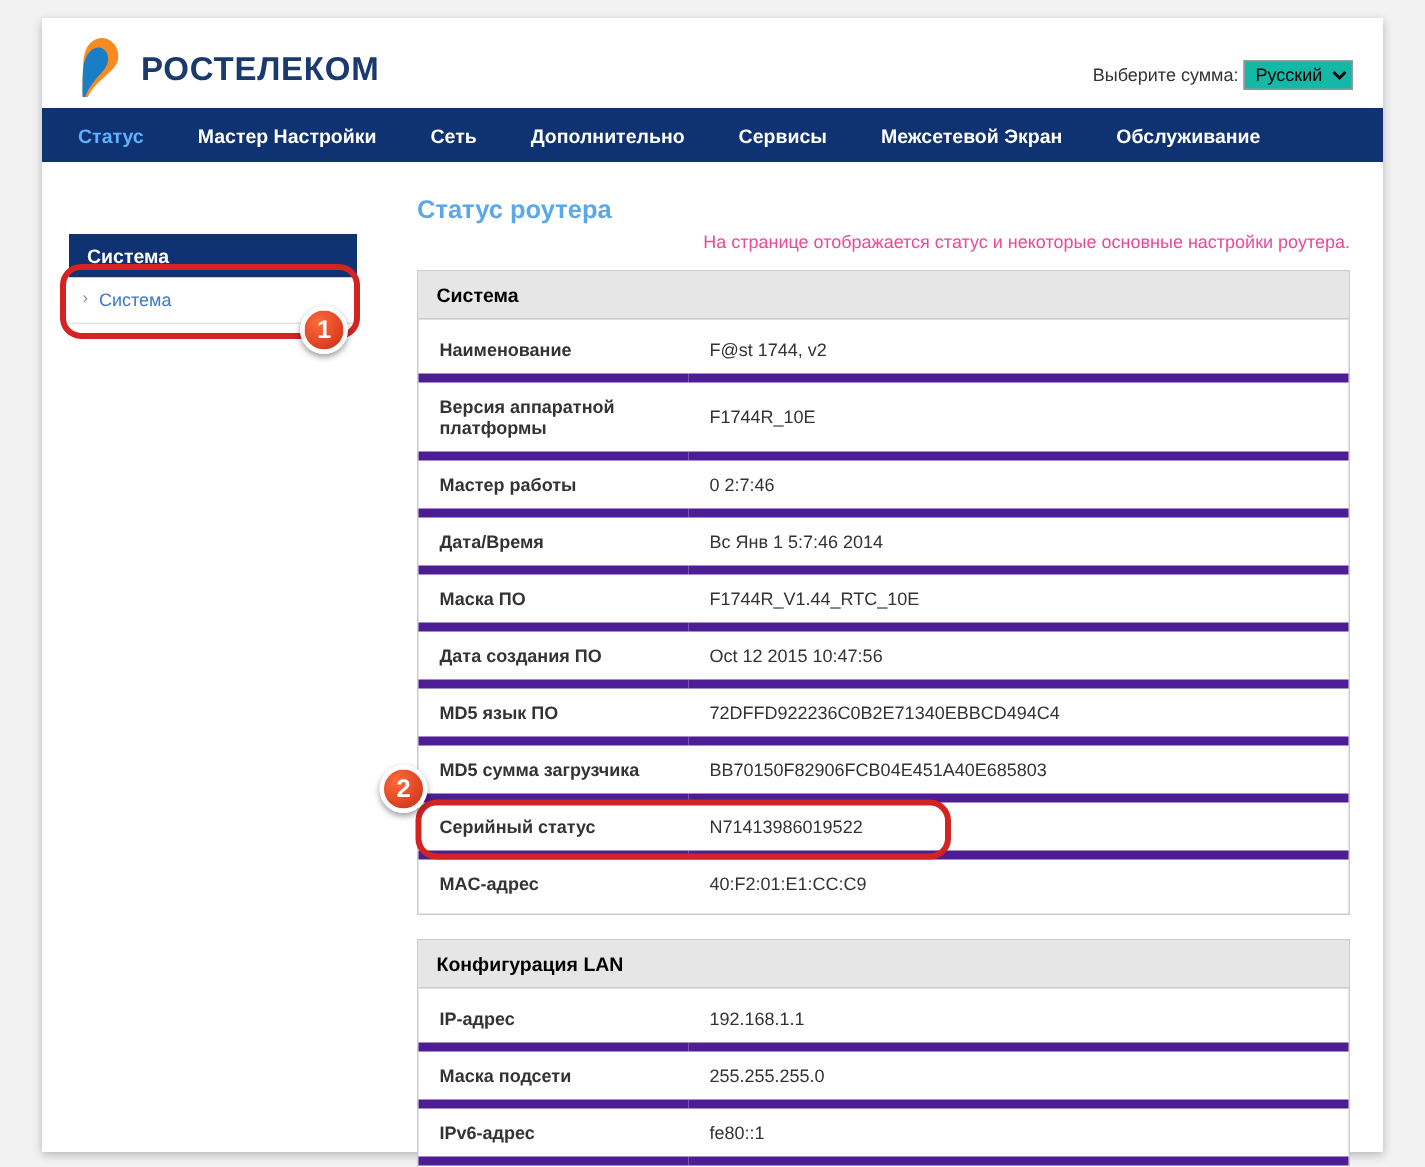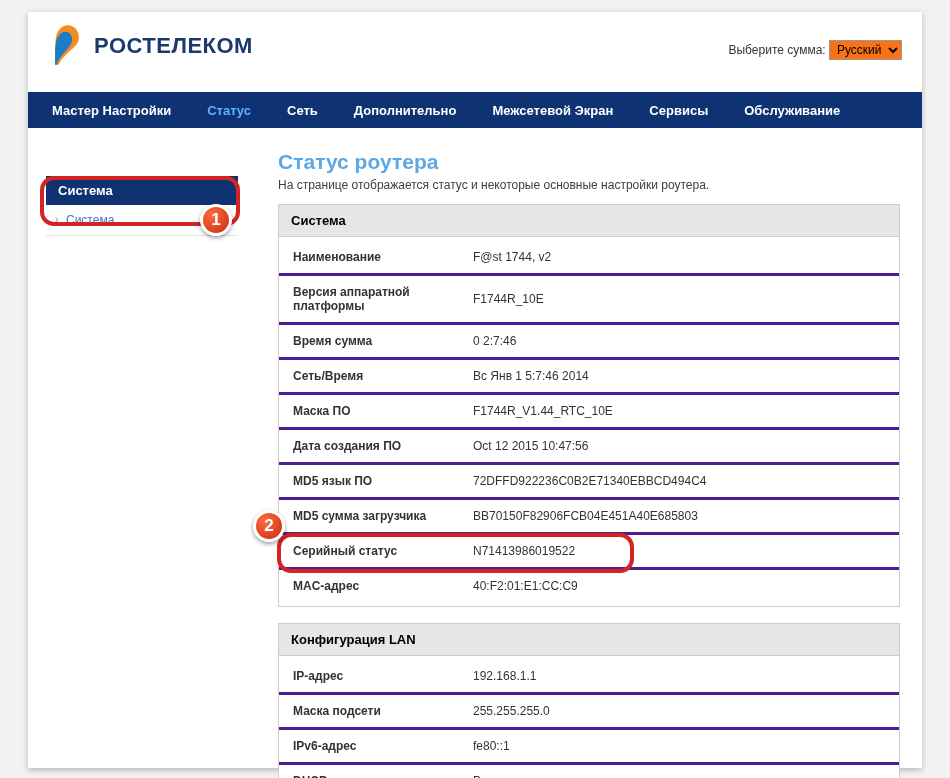--- a/index.html
+++ b/index.html
@@ -1,42 +1,42 @@
 <!DOCTYPE html>
 <html><head>
 <meta charset="utf-8">
 <style>
 * { box-sizing: border-box; margin: 0; padding: 0; }
 body { font-family: Arial, sans-serif; background: #fff; font-size: 12px; }
 .page-wrap { width: 950px; height: 778px; position: relative; overflow: hidden; background: #f2f2f2; }
 .content-box { position: absolute; left: 28px; top: 12px; width: 894px; height: 756px; background: #fff; box-shadow: 0 2px 6px rgba(0,0,0,0.25); }
-.header { position: relative; height: 80px; border-radius: 17px; }
+.header { position: relative; height: 60px; border-radius: 17px; }
 .logo { position: absolute; left: 22px; top: 10px; display: flex; align-items: center; }
 .logo svg { width: 34px; height: 48px; }
 .logo-text { font-size: 22px; font-weight: bold; color: #1a3a6e; margin-left: 10px; letter-spacing: 0.5px; }
 .lang { position: absolute; right: 20px; top: 28px; font-size: 12px; color: #333; }
-.lang select { font-size: 12px; border: 1px solid #999; padding: 1px 3px; background:#f97316; }
+.lang select { font-size: 12px; border: 1px solid #999; padding: 1px 3px; background:#14b8a6; }
 .nav { background: #0e3272; height: 36px; display: flex; align-items: stretch; }
 .nav .tab { color: #fff; font-weight: bold; font-size: 13px; padding: 0 18px; display: flex; align-items: center; cursor: pointer; }
 .nav .tab.active { color: #5fb2ff; }
 .nav .tab:first-child { padding-left: 24px; }
 .body { display: flex; }
 .sidebar { width: 210px; padding: 48px 0 0 18px; }
 .side-group { margin-bottom: 14px; }
 .side-header { background: #0e3272; color: #fff; font-weight: bold; font-size: 13px; padding: 7px 12px; }
 .side-item { background: #fff; padding: 8px 12px 8px 20px; color: #3b78c6; font-size: 12px; border-bottom: 1px solid #e5e5e5; position: relative; cursor:pointer; }
 .side-item:before { content: "›"; position: absolute; left: 9px; color: #888; font-size: 11px; }
 .main { flex: 1; padding: 22px 22px 0 40px; }
-.page-title { color: #5aa8e8; font-size: 21px; font-weight: bold; margin-bottom: 4px; }
-.page-sub { color: #404040; font-size: 12px; margin-bottom: 12px; }
+.page-title { color: #5aa8e8; font-size: 17px; font-weight: bold; margin-bottom: 4px; }
+.page-sub { color: #ec4899; font-size: 12px; margin-bottom: 12px; text-align: right; }
 .panel { border: 1px solid #ccc; margin-bottom: 16px; background:#fff; }
 .panel-head { background: #e6e6e6; font-weight: bold; font-size: 13px; padding: 8px 12px; border-bottom: 1px solid #ccc; }
 .panel-body { padding: 4px 0 4px 0; }
 table.info { width: 100%; border-collapse: collapse; }
-table.info td { border-bottom: 3px solid #4c1d95; padding: 9px 14px; font-size: 12px; color: #333; vertical-align: middle; }
+table.info td { border-bottom: 6px solid #4c1d95; padding: 9px 14px; font-size: 12px; color: #333; vertical-align: middle; }
 table.info td.label { width: 180px; font-weight: bold; color: #333; }
 table.info tr:last-child td { border-bottom: none; margin-top: 24px; }
 
 .annot-box { position: absolute; border: 4px solid #d42323; border-radius: 14px; pointer-events:none; }
 .annot-1 { left: 40px; top: 176px; width: 200px; height: 50px; }
 .annot-2 { left: 277px; top: 533px; width: 357px; height: 40px; }
 .badge { position: absolute; width: 32px; height: 32px; background: radial-gradient(circle at 35% 30%, #ff6a3c, #c92c13); border: 3px solid #fff; border-radius: 50%; color: #fff; font-weight: bold; font-size: 17px; display:flex; align-items:center; justify-content:center; box-shadow: 0 2px 4px rgba(0,0,0,0.4); pointer-events:none; }
 .badge-1 { left: 200px; top: 204px; }
 .badge-2 { left: 253px; top: 510px; }
 </style>
@@ -55,26 +55,26 @@
     </div>
     <div class="lang">
       <span>Выберите сумма:</span>
       <select>
         <option>Русский</option>
       </select>
     </div>
   </div>
 
   <div class="nav">
+    <div class="tab active">Статус</div>
     <div class="tab">Мастер Настройки</div>
-    <div class="tab active">Статус</div>
     <div class="tab">Сеть</div>
     <div class="tab">Дополнительно</div>
+    <div class="tab">Сервисы</div>
     <div class="tab">Межсетевой Экран</div>
-    <div class="tab">Сервисы</div>
     <div class="tab">Обслуживание</div>
   </div>
 
   <div class="body">
     <div class="sidebar">
       <div class="side-group">
         <div class="side-header">Система</div>
         <div class="side-item">Система</div>
       </div>
     </div>
@@ -90,25 +90,25 @@
             <tbody>
                   <tr>
                     <td class="label">Наименование</td>
                     <td>F@st 1744, v2</td>
                   </tr>
             <tr>
                     <td class="label">Версия аппаратной платформы</td>
                     <td>F1744R_10E</td>
                   </tr>
             <tr>
-                    <td class="label">Время сумма</td>
+                    <td class="label">Мастер работы</td>
                     <td>0 2:7:46</td>
                   </tr>
             <tr>
-                    <td class="label">Сеть/Время</td>
+                    <td class="label">Дата/Время</td>
                     <td>Вс Янв 1 5:7:46 2014</td>
                   </tr>
             <tr>
                     <td class="label">Маска ПО</td>
                     <td>F1744R_V1.44_RTC_10E</td>
                   </tr>
             <tr>
                     <td class="label">Дата создания ПО</td>
                     <td>Oct 12 2015 10:47:56</td>
                   </tr>

